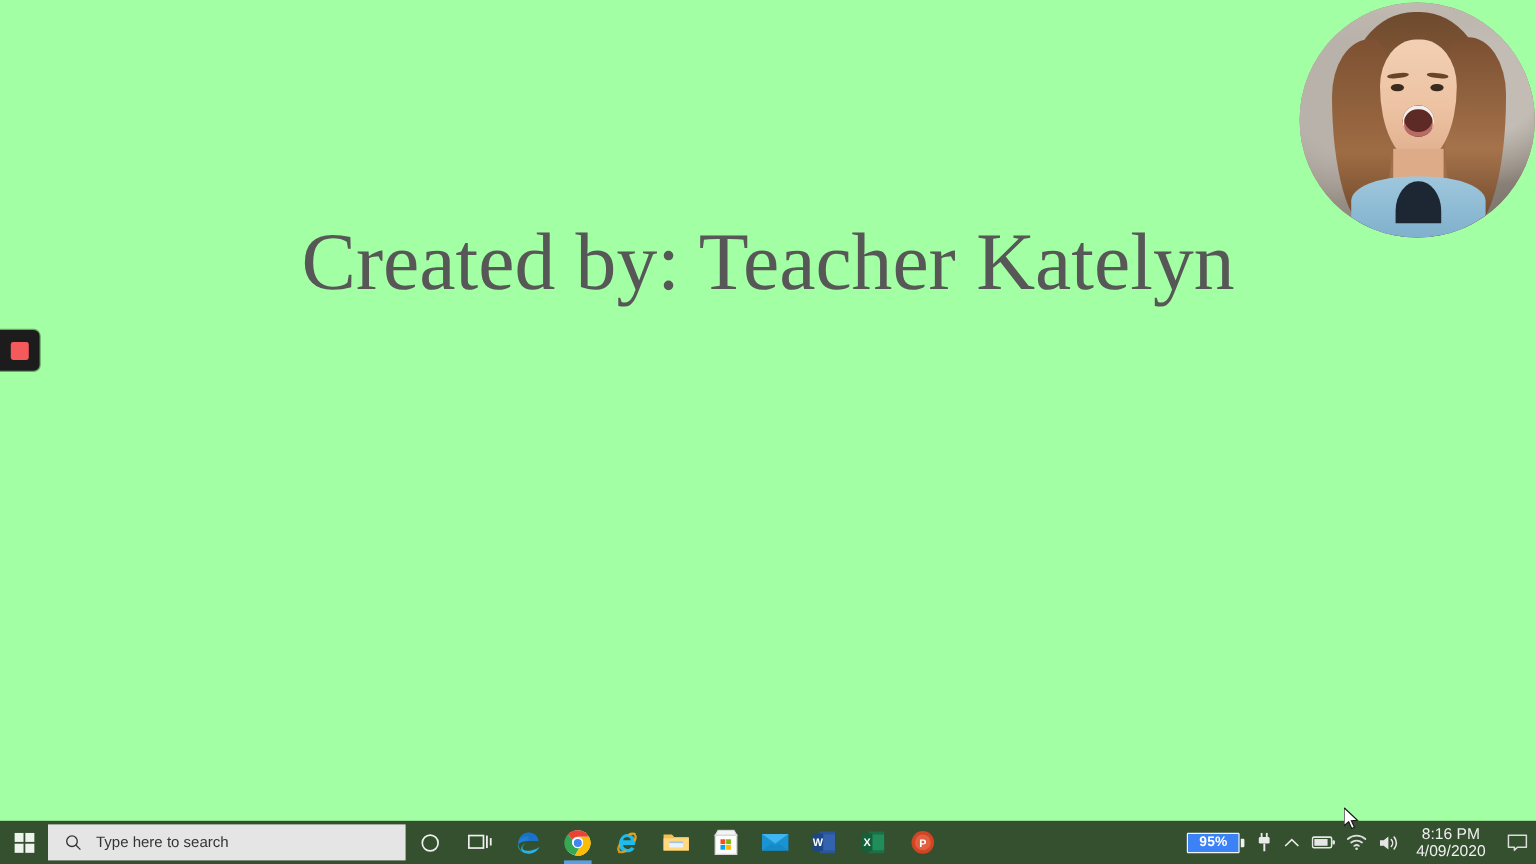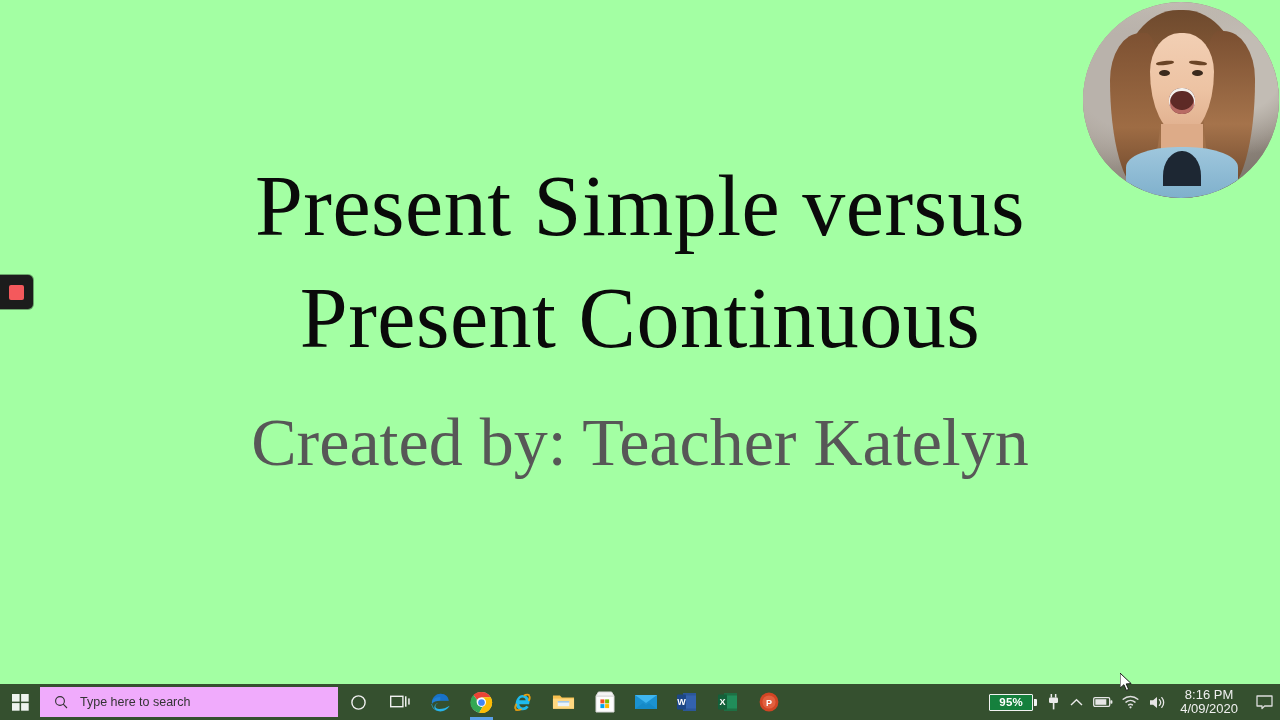--- a/index.html
+++ b/index.html
@@ -204,24 +204,20 @@
   #clock .t, #clock .d { font-size:13px; font-family:"Liberation Sans", sans-serif; }
 
   #action-center { width:32px; display:flex; align-items:center; justify-content:center; }
 </style>
 </head>
 <body>
 
 <div id="slide" style="background: rgb(163, 255, 163);">
 
   <div id="slide-text-block">
-    <div id="slide-title" style="color: rgb(10, 10, 10);">
-      <span class="ln">Present Simple versus</span>
-      <span class="ln">Present Continuous</span>
-    </div>
     <div id="slide-subtitle" style="color: rgb(87, 87, 87);">Created by: Teacher Katelyn</div>
   </div>
 
   <div id="webcam-bubble">
     <div class="wc-bg"></div>
     <div class="wc-hair"></div>
     <div class="wc-hair-l"></div>
     <div class="wc-hair-r"></div>
     <div class="wc-face"></div>
     <div class="wc-brow l"></div>
@@ -244,21 +240,21 @@
 
   <div id="start-button">
     <svg class="win-logo" width="17" height="17" viewBox="0 0 17 17">
       <rect x="0" y="0" width="7.6" height="7.6" fill="#eef3ee"></rect>
       <rect x="9.1" y="0" width="7.6" height="7.6" fill="#eef3ee"></rect>
       <rect x="0" y="9.1" width="7.6" height="7.6" fill="#eef3ee"></rect>
       <rect x="9.1" y="9.1" width="7.6" height="7.6" fill="#eef3ee"></rect>
     </svg>
   </div>
 
-  <div id="search-box" style="background: #f0abfc;">
+  <div id="search-box" style="background: #e5e5e5;">
     <svg width="14" height="14" viewBox="0 0 14 14">
       <circle cx="6" cy="6" r="4.4" fill="none" stroke="#333" stroke-width="1.1"></circle>
       <line x1="9.2" y1="9.2" x2="13" y2="13" stroke="#333" stroke-width="1.1"></line>
     </svg>
     <span id="search-placeholder">Type here to search</span>
   </div>
 
   <div class="tb-btn">
     <svg width="17" height="17" viewBox="0 0 17 17">
       <circle cx="8.5" cy="8.5" r="6.6" fill="none" stroke="#f0f0f0" stroke-width="1.4"></circle>
@@ -353,21 +349,21 @@
     <svg width="22" height="22" viewBox="0 0 22 22">
       <circle cx="11" cy="11" r="9.4" fill="#d14524"></circle>
       <circle cx="11" cy="11" r="6.6" fill="#e2603f"></circle>
       <text x="11" y="14.6" font-family="Liberation Sans, sans-serif" font-size="9" font-weight="bold" fill="#ffffff" text-anchor="middle">P</text>
     </svg>
   </div>
 
   <div id="tray">
 
     <div id="battery-badge">
-      <div class="bb-body" style="background: #15803d;">
+      <div class="bb-body" style="background: #3b82f6;">
         <span class="bb-text">95%</span>
       </div>
       <div class="bb-tip"></div>
     </div>
 
     <div class="tray-item" style="width:20px">
       <svg width="11" height="16" viewBox="0 0 11 16">
         <rect x="2.6" y="0" width="1.5" height="3.6" fill="#eaeaea"></rect>
         <rect x="6.9" y="0" width="1.5" height="3.6" fill="#eaeaea"></rect>
         <rect x="1" y="3.6" width="9" height="5.4" rx="1.2" fill="#eaeaea"></rect>

